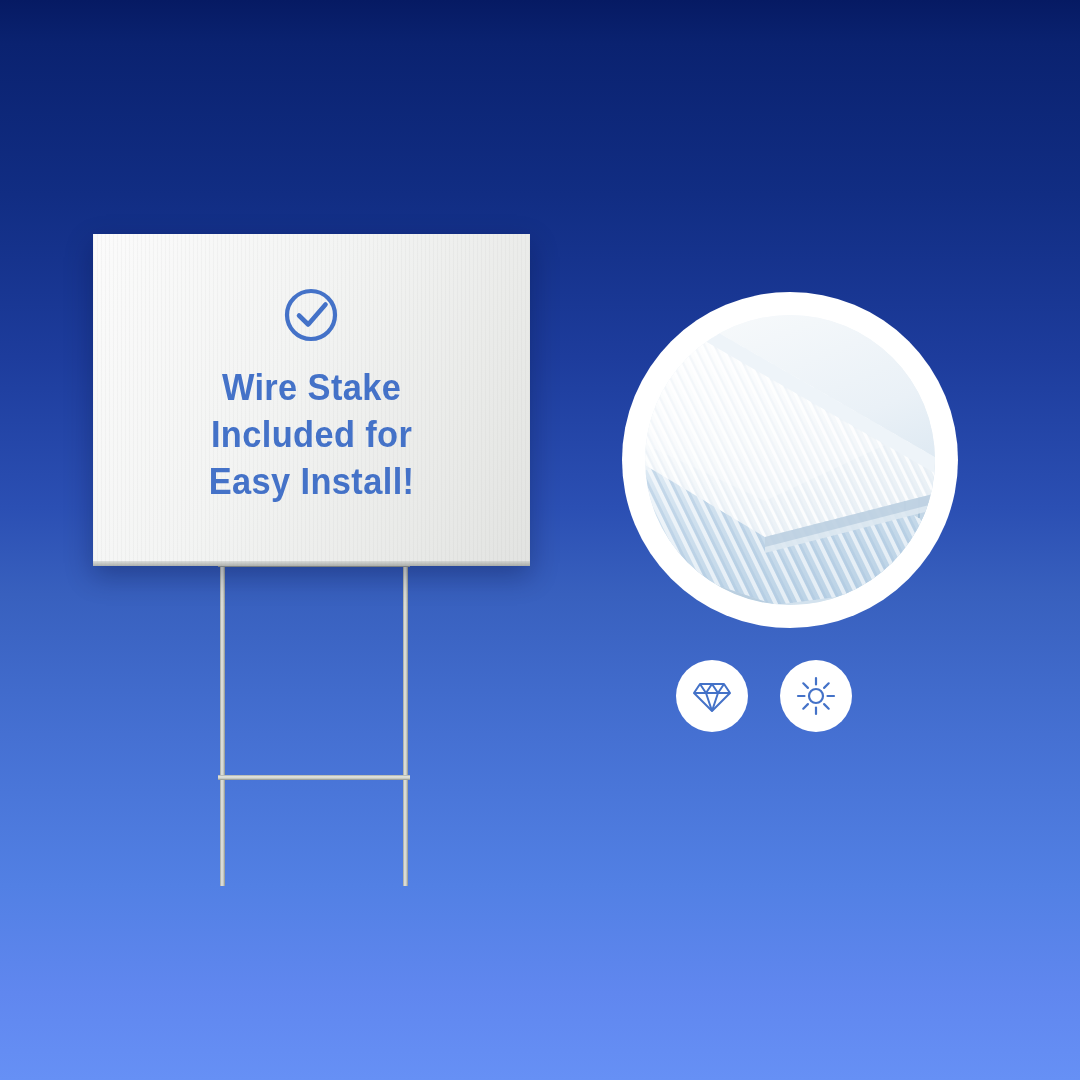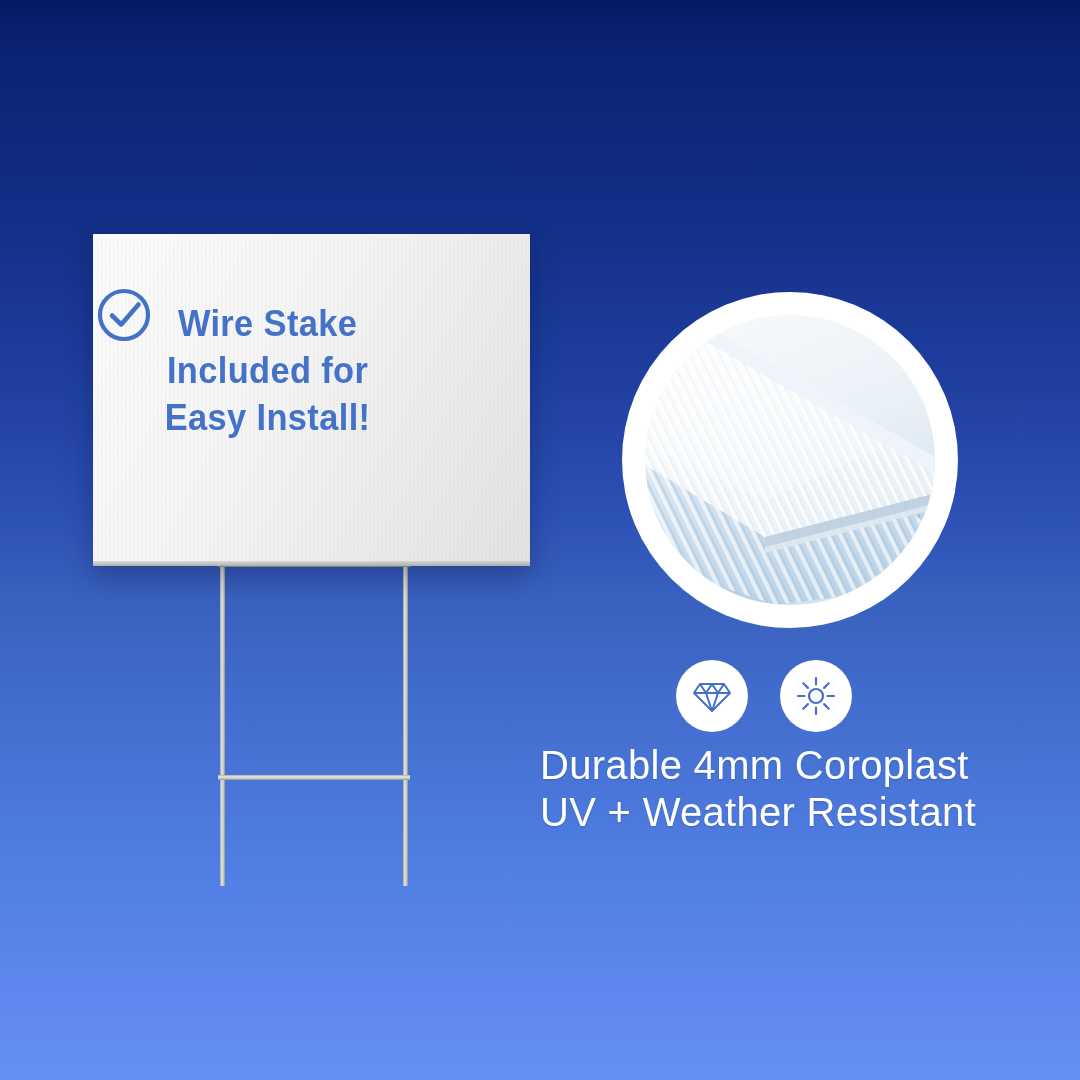--- a/index.html
+++ b/index.html
@@ -55,22 +55,22 @@
     left: 0; right: 0; bottom: 0;
     height: 5px;
     background: linear-gradient(180deg, rgba(190,193,190,0.45), rgba(150,154,150,0.75));
   }
 
   .sign-inner {
     position: absolute;
     left: 0; right: 0;
     top: 48px;
     display: flex;
-    flex-direction: row;
-    align-items: flex-start;
+    flex-direction: column;
+    align-items: center;
   }
 
   .check-icon { display: block; }
 
   .sign-text {
     margin-top: 18px;
     text-align: center;
     color: #4472c8;
     font-size: 37px;
     line-height: 47px;
@@ -297,18 +297,14 @@
           <line x1="8.3" y1="8.3" x2="12.9" y2="12.9"></line>
           <line x1="29.1" y1="29.1" x2="33.7" y2="33.7"></line>
           <line x1="33.7" y1="8.3" x2="29.1" y2="12.9"></line>
           <line x1="12.9" y1="29.1" x2="8.3" y2="33.7"></line>
         </g>
       </svg>
     </div>
 
   </div>
 
-  <div id="caption">
-    <span class="line">Durable 4mm Coroplast</span>
-    <span class="line">UV + Weather Resistant</span>
-  </div>
 
 </div>
 
 </body></html>

